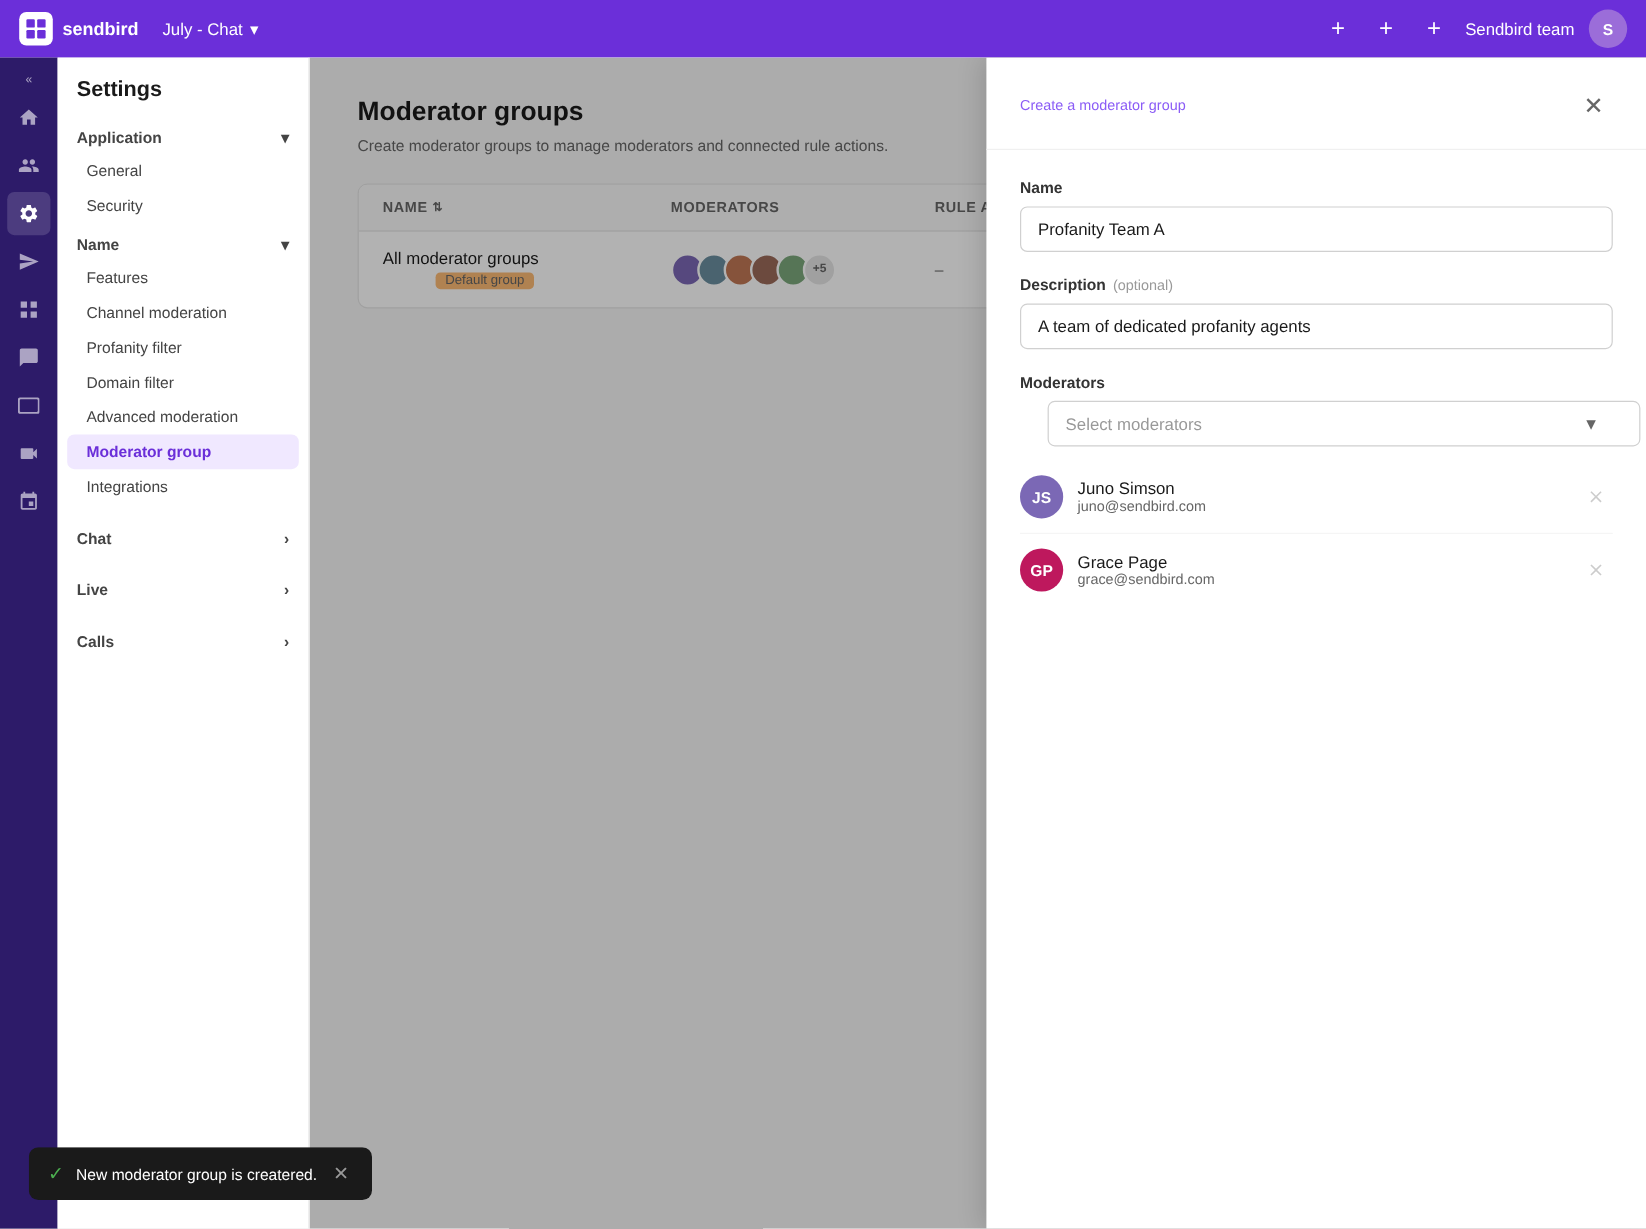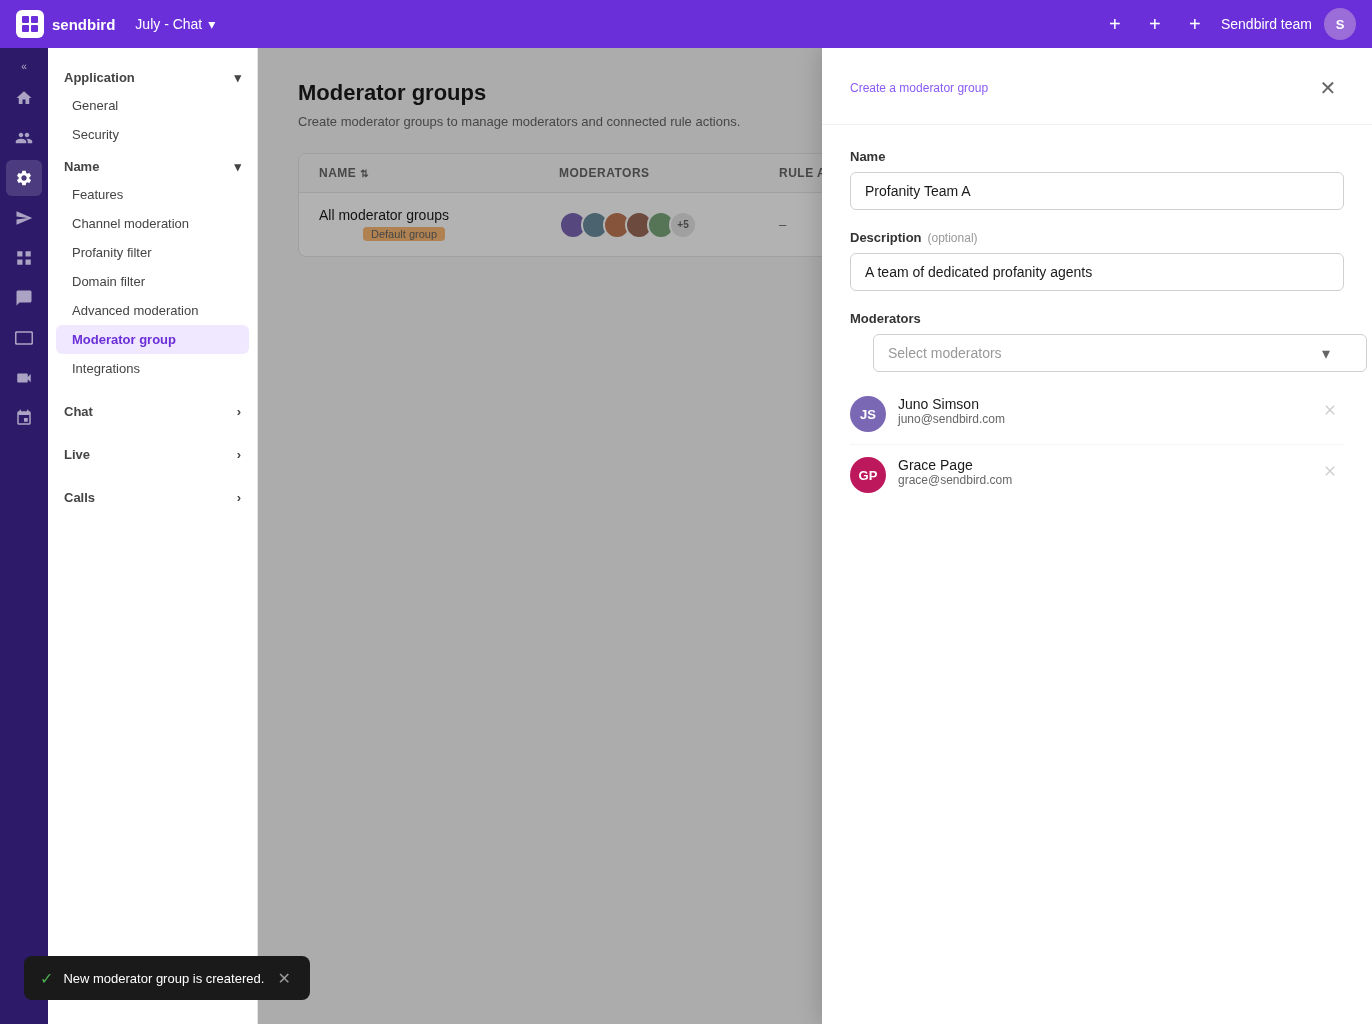--- a/index.html
+++ b/index.html
@@ -90,21 +90,21 @@
     .form-label-optional { font-size: 12px; font-weight: 400; color: #999; }
     .form-input {
       width: 100%; padding: 10px 14px; border: 1px solid #d0d0d0; border-radius: 6px; font-size: 14px; color: #1a1a1a; outline: none;
     }
     .form-select-wrapper { position: relative; }
     .form-select {
       width: 100%; padding: 10px 14px; border: 1px solid #d0d0d0; border-radius: 6px; font-size: 14px; color: #999; outline: none; appearance: none; background: white; cursor: pointer; margin-left: 23px;
     }
     .form-select-chevron { position: absolute; right: 14px; top: 50%; transform: translateY(-50%); color: #666; pointer-events: none; }
     .moderator-list { margin-top: 12px; display: flex; flex-direction: column; gap: 0; }
-    .moderator-item { display: flex; gap: 12px; padding: 12px 0; border-bottom: 1px solid #f5f5f5; }
+    .moderator-item { display: flex; align-items: center; gap: 12px; padding: 12px 0; border-bottom: 1px solid #f5f5f5; }
     .moderator-item:last-child { border-bottom: none; }
     .moderator-avatar { width: 36px; height: 36px; border-radius: 50%; background: #ccc; overflow: hidden; flex-shrink: 0; display: flex; align-items: center; justify-content: center; font-size: 13px; color: white; font-weight: 600; }
     .moderator-info { flex: 1; }
     .moderator-name { font-size: 14px; font-weight: 500; color: #1a1a1a; }
     .moderator-email { font-size: 12px; color: #666; }
     .moderator-remove { background: none; border: none; cursor: pointer; color: #ccc; font-size: 18px; width: 28px; height: 28px; display: flex; align-items: center; justify-content: center; border-radius: 50%; }
     .modal-footer { padding: 16px 28px; border-top: 1px solid #f0f0f0; display: flex; justify-content: flex-end; gap: 12px; }
     .btn-cancel { padding: 9px 20px; border: 1px solid #d0d0d0; background: white; border-radius: 6px; font-size: 14px; color: #333; cursor: pointer; font-weight: 500; }
     .btn-create { padding: 9px 20px; border: none; background: #6B2FD9; border-radius: 6px; font-size: 14px; color: white; cursor: pointer; font-weight: 600; }
 
@@ -189,20 +189,21 @@
         </svg>
     </div>
     <div class="icon-sidebar-item">
       <svg width="18" height="18" viewBox="0 0 24 24" fill="currentColor">
           <path d="M17 12h-5v5h5v-5zM16 1v2H8V1H6v2H5c-1.11 0-1.99.9-1.99 2L3 19c0 1.1.89 2 2 2h14c1.1 0 2-.9 2-2V5c0-1.1-.9-2-2-2h-1V1h-2zm3 18H5V8h14v11z"></path>
         </svg>
     </div>
   </div>
 
   <div class="nav-sidebar">
+    <div class="nav-title">Settings</div>
 
     <div class="nav-section">
       <div class="nav-section-header">
         <span>Application</span>
         <span>▾</span>
       </div>
       <div class="nav-item">General</div>
       <div class="nav-item">Security</div>
     </div>
 

